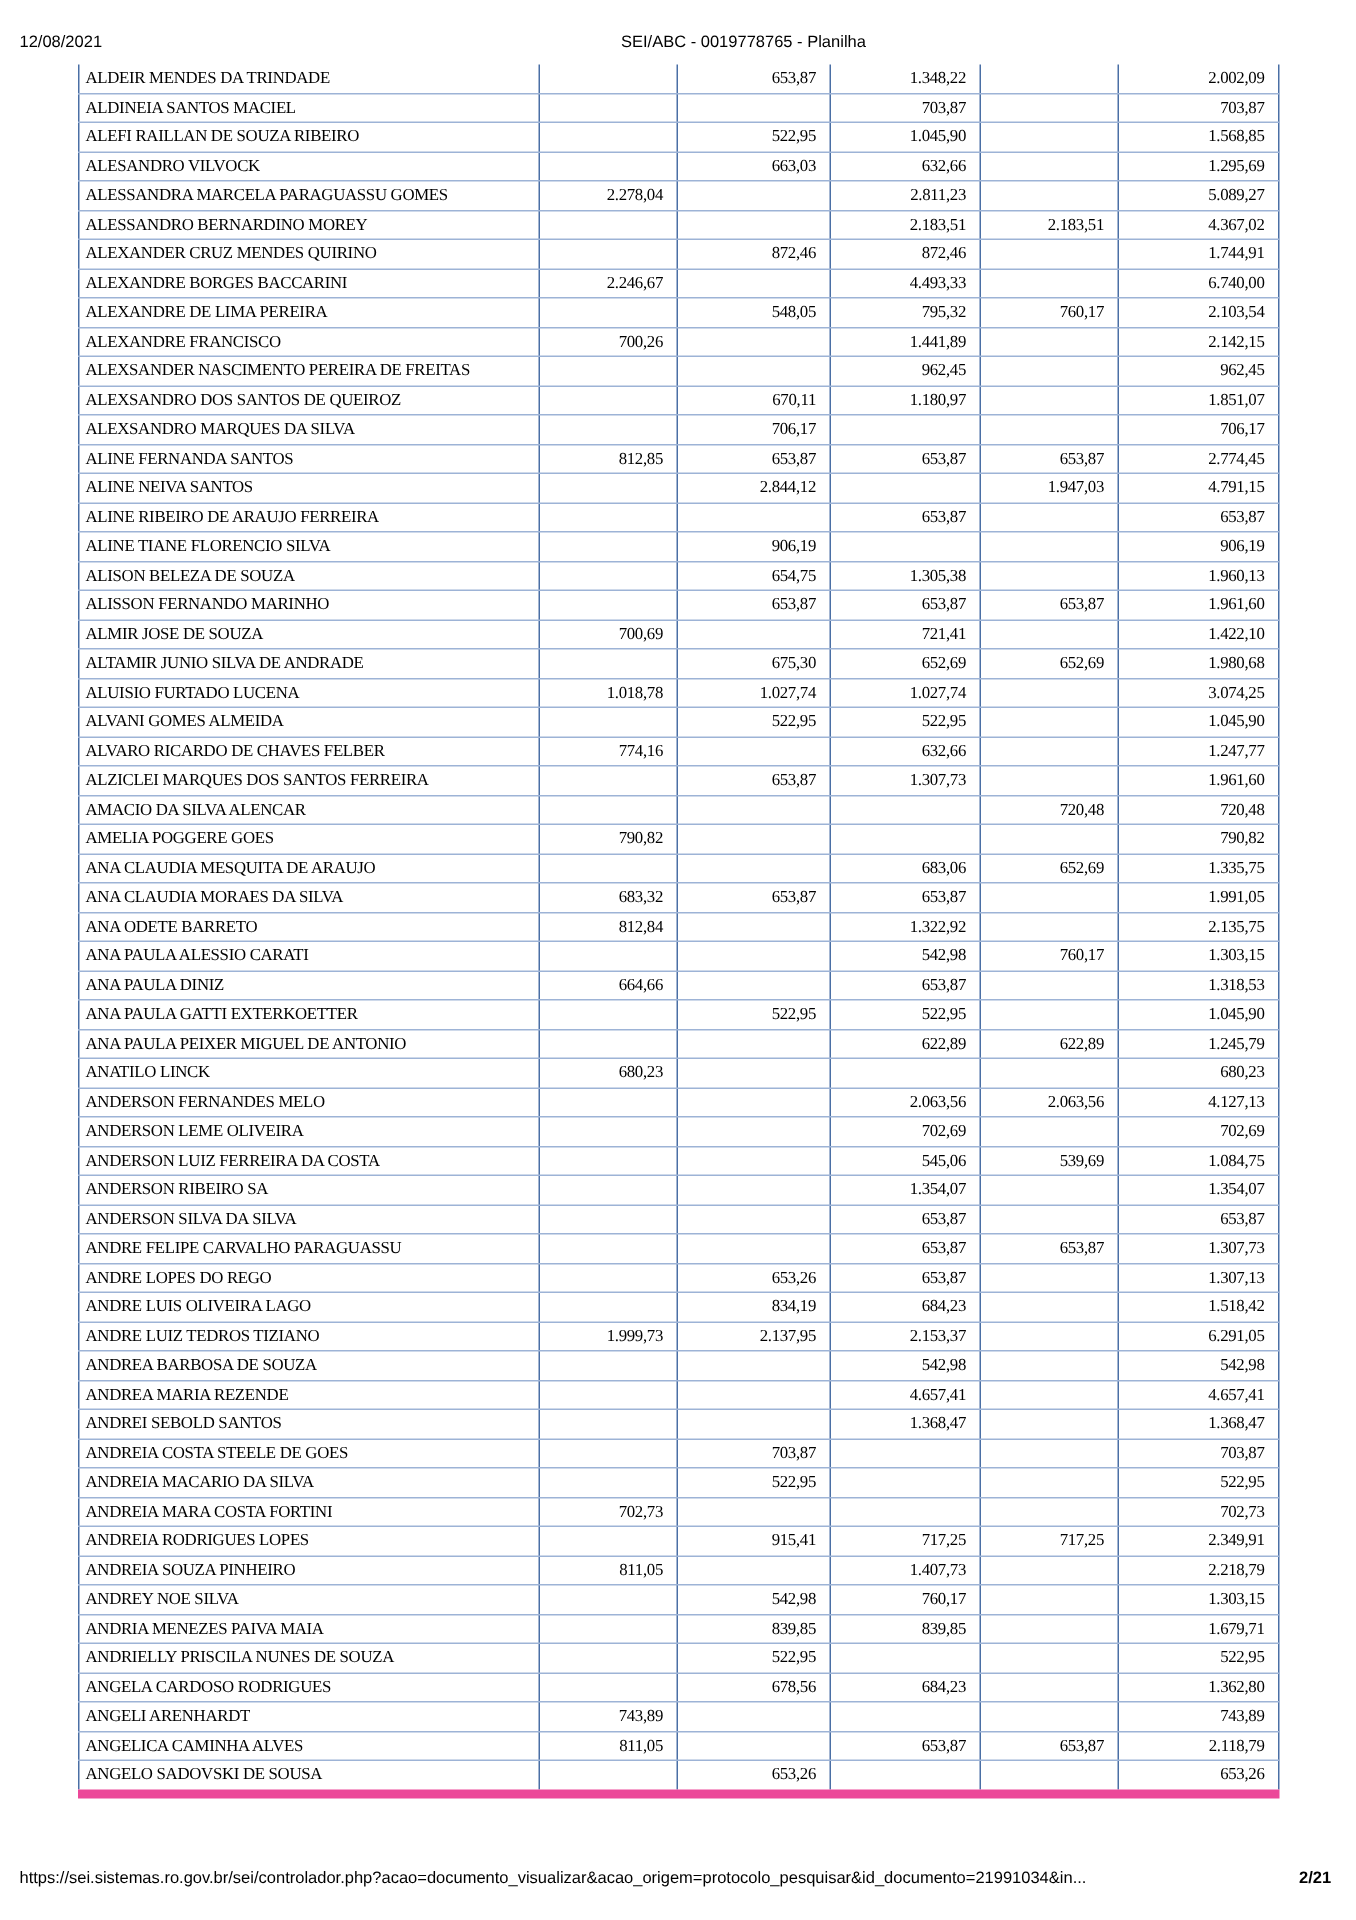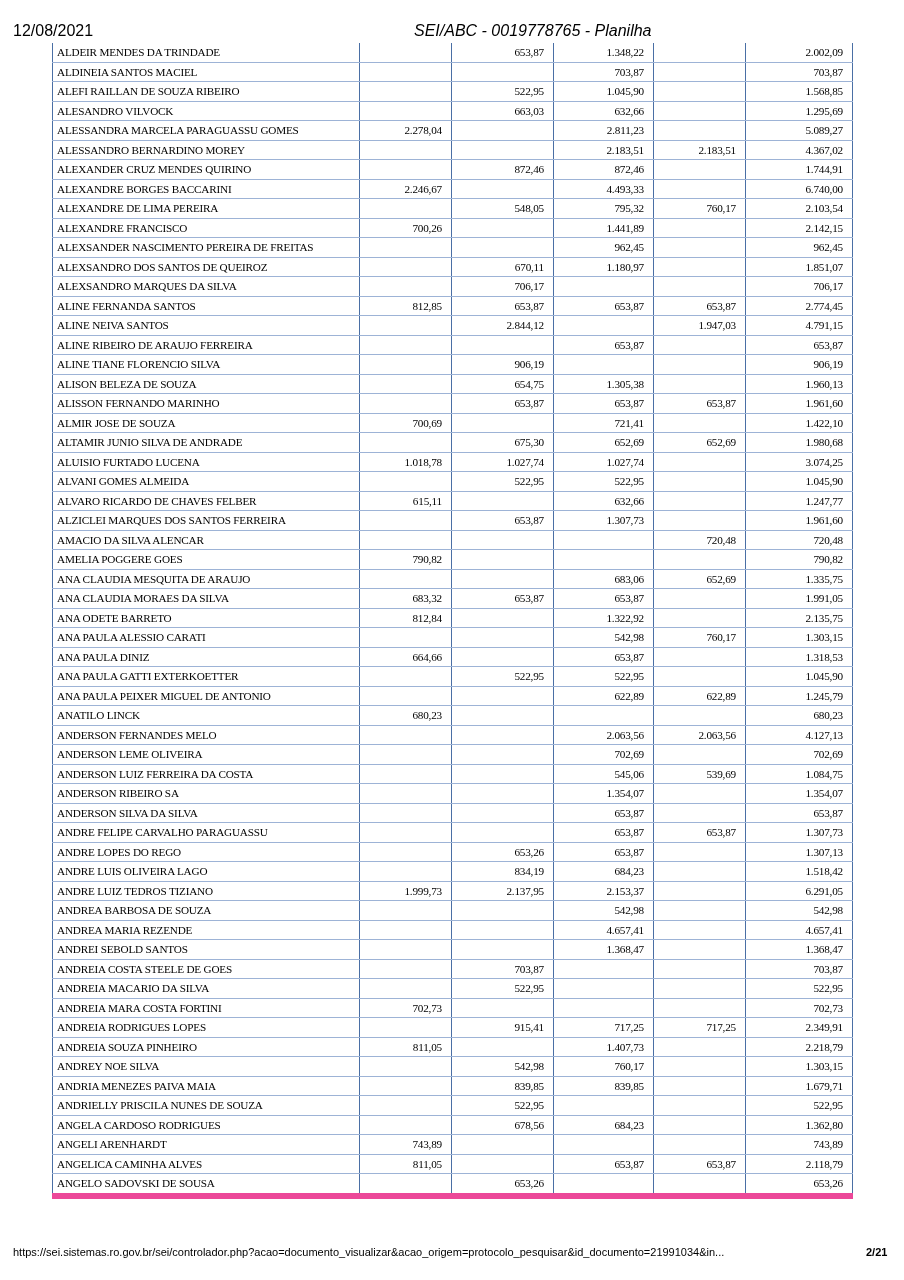--- a/index.html
+++ b/index.html
@@ -1,19 +1,19 @@
 <!DOCTYPE html>
 <html><head>
 <meta charset="utf-8">
 <style>
   html, body { margin: 0; padding: 0; background: #ffffff; }
   body { width: 904px; height: 1280px; position: relative; overflow: hidden; font-family: "Liberation Sans", sans-serif; color: #000; }
-  .page-header { position: absolute; top: 22px; left: 0; width: 824px; height: 14px; font-size: 16px; }
+  .page-header { position: absolute; top: 22px; left: 0; width: 824px; height: 14px; font-size: 11px; }
   .page-header .date { position: absolute; left: 13px; top: 0; }
-  .page-header .title { position: absolute; left: 414px; top: 0; font-style: italic; }
+  .page-header .title { position: absolute; left: 414px; top: 0; }
   .sheet { position: absolute; top: 43px; left: 52px; border-collapse: collapse; table-layout: fixed; font-family: Liberation Serif, serif; font-size: 11.2px; }
   .sheet col.c0 { width: 307px; }
   .sheet col.c1 { width: 92px; }
   .sheet col.c2 { width: 102px; }
   .sheet col.c3 { width: 100px; }
   .sheet col.c4 { width: 92px; }
   .sheet col.c5 { width: 107px; }
   .sheet td { height: 18.5px; padding: 0 9px 0 5px; border-left: 1px solid #4a6fa5; border-right: 1px solid #4a6fa5; border-bottom: 1px solid #9db3d6; white-space: nowrap; overflow: hidden; line-height: 18px; letter-spacing: -0.2px; }
   .sheet td.name { text-align: left; padding-left: 4px; }
   .sheet td.num { text-align: right; }
@@ -219,21 +219,21 @@
       <tr>
         <td class="name">ALVANI GOMES ALMEIDA</td>
         <td class="num"></td>
         <td class="num">522,95</td>
         <td class="num">522,95</td>
         <td class="num"></td>
         <td class="num">1.045,90</td>
       </tr>
       <tr>
         <td class="name">ALVARO RICARDO DE CHAVES FELBER</td>
-        <td class="num">615,11</td>
+        <td class="num">774,16</td>
         <td class="num"></td>
         <td class="num">632,66</td>
         <td class="num"></td>
         <td class="num">1.247,77</td>
       </tr>
       <tr>
         <td class="name">ALZICLEI MARQUES DOS SANTOS FERREIRA</td>
         <td class="num"></td>
         <td class="num">653,87</td>
         <td class="num">1.307,73</td>

